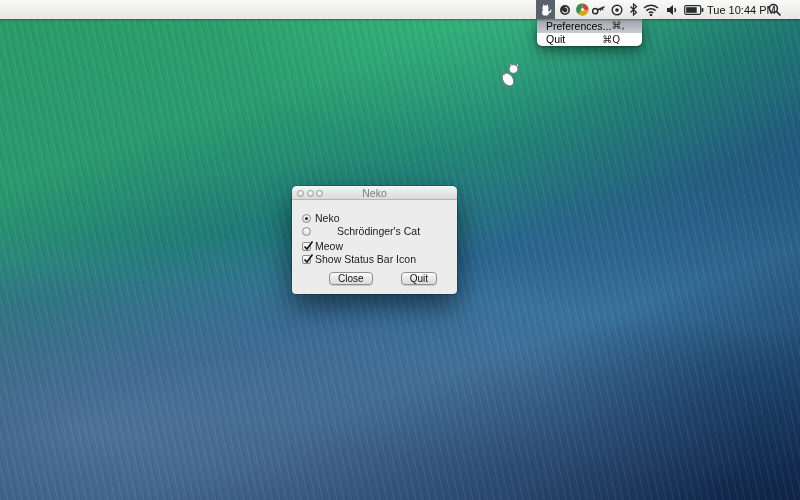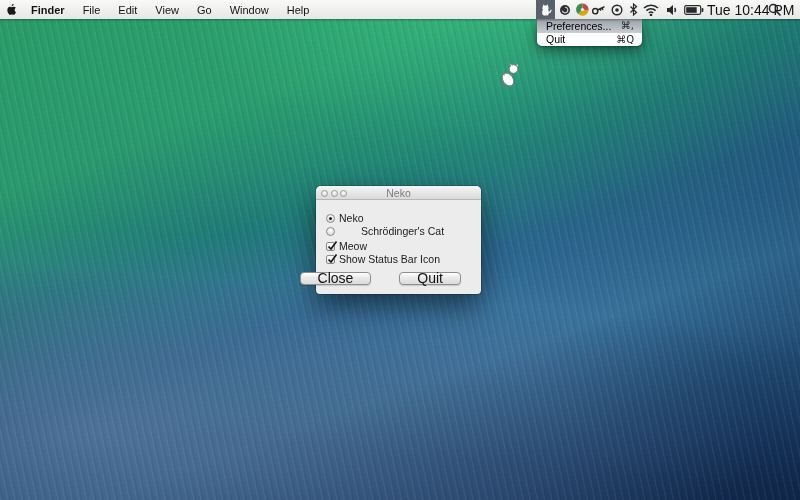--- a/index.html
+++ b/index.html
@@ -23,39 +23,39 @@
     background:linear-gradient(#f9f9f7,#e7e8e5);
     box-shadow:0 1px 2px rgba(0,0,0,0.35);
     font-size:11px; color:#141414; z-index:30;
   }
   .menubar-left{ position:absolute; left:0; top:0; height:19px; display:flex; align-items:center; }
   .apple{ width:22px; display:flex; justify-content:center; align-items:center; height:19px; }
   .mb-item{ padding:0 9px; height:19px; display:flex; align-items:center; white-space:nowrap; }
   .mb-item.bold{ font-weight:bold; }
   .st-icon{ position:absolute; top:0; height:19px; display:flex; align-items:center; justify-content:center; }
   .st-icon.cat-hl{ background:#59626b; border-radius:0; }
-  .clock{ position:absolute; top:0; height:19px; display:flex; align-items:center; font-size:14px; color:#111; white-space:nowrap; }
+  .clock{ position:absolute; top:0; height:19px; display:flex; align-items:center; font-size:11px; color:#111; white-space:nowrap; }
 
   
   .dropdown{
     position:absolute; left:537px; top:19px; width:105px; z-index:29;
     background:#ffffff; border-radius:0 0 5px 5px;
     box-shadow:0 5px 14px rgba(0,0,0,0.45), 0 1px 3px rgba(0,0,0,0.3);
     font-size:10.5px; color:#000; overflow:hidden;
   }
-  .dd-row{ display:flex; justify-content:space-between; align-items:center; height:13.5px; padding:0 8px 0 9px; }
+  .dd-row{ display:flex; justify-content:space-between; align-items:center; height:13.5px; padding:0 22px 0 9px; }
   .dd-row.shaded{ background:linear-gradient(#9aa1a8,#c9cdd1); }
   .dd-shortcut{ font-family:"DejaVu Sans","Liberation Sans",sans-serif; color:#222; font-size:10px; }
 
   
   .neko-sprite{ position:absolute; left:497px; top:62px; width:24px; height:28px; z-index:5; }
 
   
   .window{
-    position:absolute; left:316px; top:186px; width:165px; height:108px; z-index:20;
+    position:absolute; left:292px; top:186px; width:165px; height:108px; z-index:20;
     background:#ececec; border-radius:5px 5px 4px 4px;
     box-shadow:0 12px 28px rgba(0,0,0,0.5), 0 0 0 1px rgba(0,0,0,0.18);
     font-size:10.5px; color:#1a1a1a;
   }
   .titlebar{
     position:relative; height:14px; border-radius:5px 5px 0 0;
     background:linear-gradient(#f5f5f5,#dadada);
     border-bottom:1px solid #b6b6b6;
   }
   .tl{ position:absolute; top:3.5px; width:7px; height:7px; border-radius:50%;
@@ -75,48 +75,33 @@
     border-radius:50%; background:#1c1c1c; }
   .checkbox{
     width:9px; height:9px; border-radius:2px; flex:0 0 auto; position:relative;
     background:linear-gradient(#ffffff,#dedede); border:1px solid #8b8b8b;
   }
   .checkbox svg{ position:absolute; left:0px; top:-3px; overflow:visible; }
   .ctrl-label{ white-space:nowrap; }
 
   .btn-row{ position:absolute; right:20px; top:86px; display:flex; gap:28px; }
   .aqua-btn{
-    height:13px; padding:0 17px; font-size:14px; line-height:11px; color:#111;
+    height:13px; padding:0 8px; font-size:10px; line-height:11px; color:#111;
     background:linear-gradient(#ffffff,#e9e9e9 45%, #dcdcdc);
     border:1px solid #8f8f8f; border-radius:4px;
     box-shadow:0 1px 1px rgba(0,0,0,0.15);
     display:flex; align-items:center; font-family:"Liberation Sans","DejaVu Sans",sans-serif;
   }
 </style>
 </head>
 <body>
 
 <div class="desktop">
 
   <div class="menubar">
-    <div class="menubar-left">
-      <div class="apple">
-        <svg width="11" height="13" viewBox="0 0 16 18">
-          <path fill="#1a1a1a" d="M12.6 9.6c0-2 1.6-2.9 1.7-3-.9-1.4-2.4-1.6-2.9-1.6-1.2-.1-2.4.7-3 .7-.6 0-1.6-.7-2.6-.7-1.3 0-2.6.8-3.2 2-1.4 2.4-.4 6 1 7.9.6.9 1.4 2 2.4 1.9 1 0 1.3-.6 2.5-.6s1.5.6 2.6.6c1.1 0 1.8-1 2.4-1.9.7-1.1 1-2.1 1-2.2 0 0-1.9-.7-1.9-3.1z"></path>
-          <path fill="#1a1a1a" d="M10.3 3.3c.5-.7.9-1.6.8-2.5-.8 0-1.7.5-2.2 1.2-.5.6-.9 1.5-.8 2.4.8.1 1.7-.5 2.2-1.1z"></path>
-        </svg>
-      </div>
-      <div class="mb-item bold">Finder</div>
-      <div class="mb-item">File</div>
-      <div class="mb-item">Edit</div>
-      <div class="mb-item">View</div>
-      <div class="mb-item">Go</div>
-      <div class="mb-item">Window</div>
-      <div class="mb-item">Help</div>
-    </div>
 
     <div class="st-icon cat-hl" style="left:536px; width:19px;">
       <svg width="12" height="13" viewBox="0 0 12 13">
         <path fill="#ffffff" d="M3.2 1.2 L4.4 2.6 L6.6 2.6 L7.8 1.2 L8.1 3.4 A3 3 0 0 1 8.6 5 A3.1 3.1 0 0 1 2.4 5 A3 3 0 0 1 2.9 3.4 Z"></path>
         <ellipse fill="#ffffff" cx="5.5" cy="9.4" rx="3.4" ry="3.2"></ellipse>
         <path fill="#ffffff" d="M8.6 9 q2 -.6 1.8 -2.6 l1 .4 q.4 2.8 -2.4 3.4 z"></path>
       </svg>
     </div>
     <div class="st-icon" style="left:558px; width:13px;">
       <svg width="12" height="12" viewBox="0 0 12 12">

